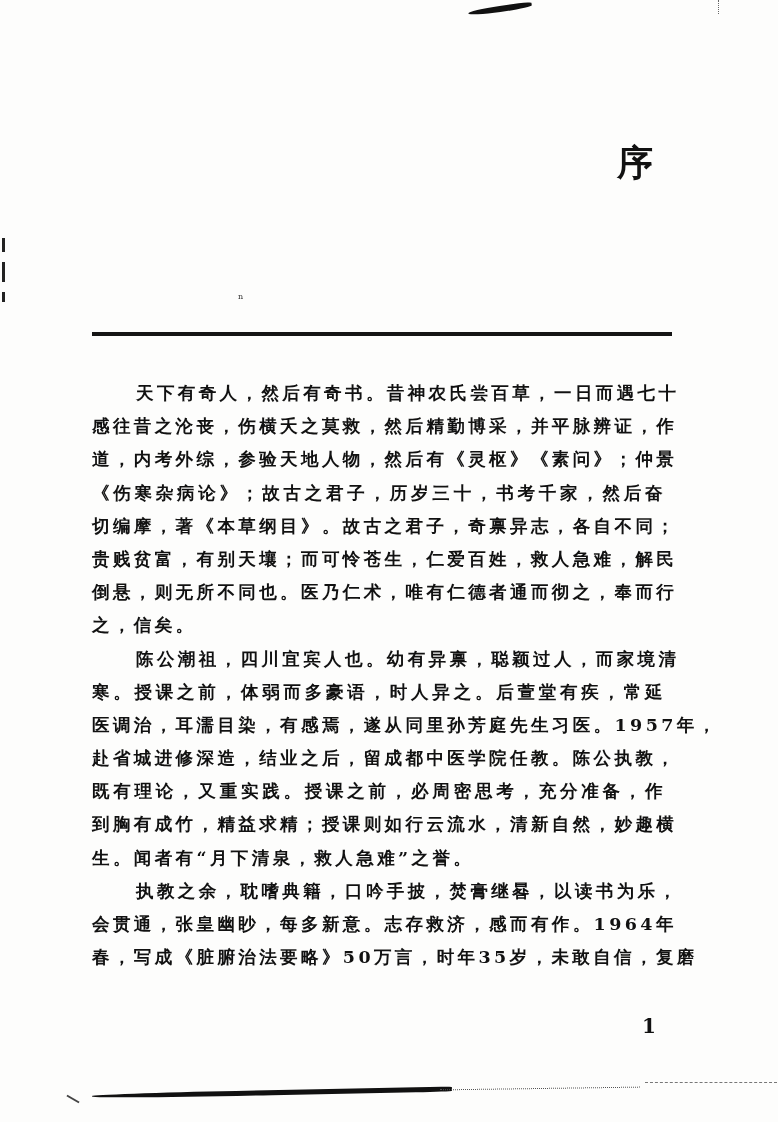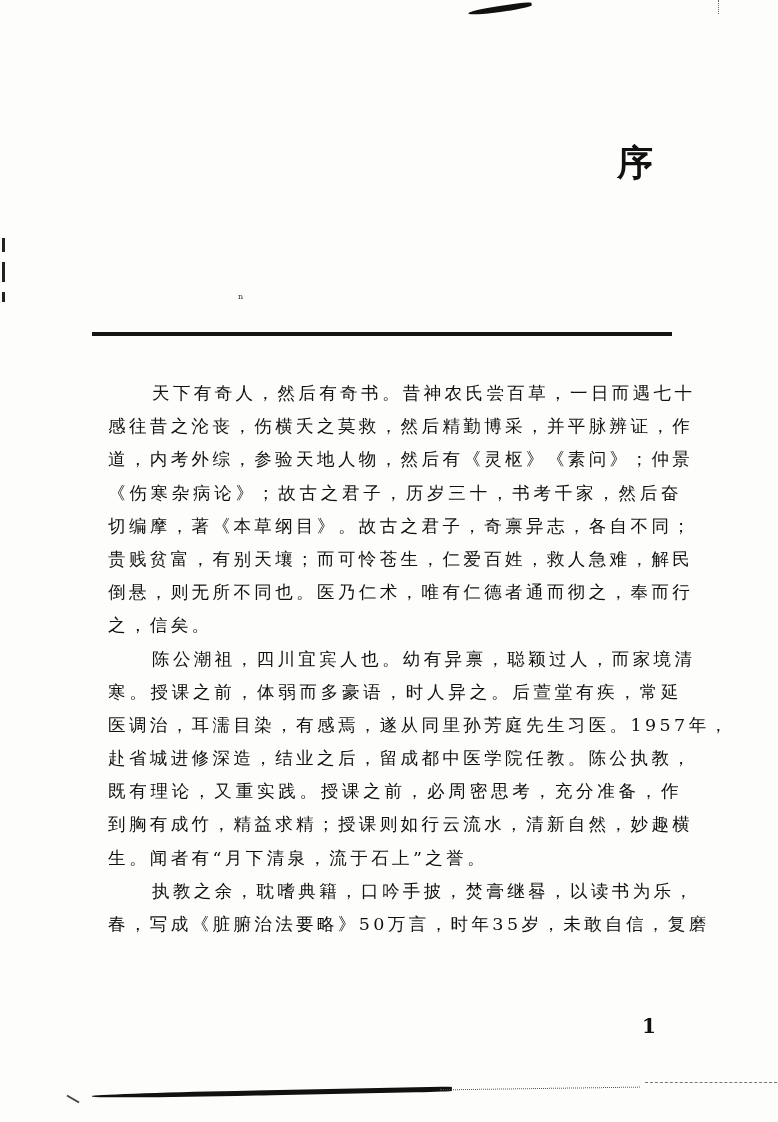--- a/index.html
+++ b/index.html
@@ -99,24 +99,23 @@
       background: #151515;
     }
 
     
     .body-text {
       position: absolute;
       left: 92px; top: 377px;
       width: 574px;
       font-size: 17.5px;
       line-height: 33.2px;
-      font-weight: normal;
+      font-weight: bold;
       letter-spacing: 3.4px;
       text-align: justify;
-      margin-left: 16px;
     }
     .line {
       display: block;
       white-space: nowrap;
       height: 33.2px;
       text-align-last: justify;
     }
     .line.last {
       text-align-last: left;
     }
@@ -158,23 +157,24 @@
     <span class="line">贵贱贫富，有别天壤；而可怜苍生，仁爱百姓，救人急难，解民</span>
     <span class="line">倒悬，则无所不同也。医乃仁术，唯有仁德者通而彻之，奉而行</span>
     <span class="line last">之，信矣。</span>
 
     <span class="line indent">陈公潮祖，四川宜宾人也。幼有异禀，聪颖过人，而家境清</span>
     <span class="line">寒。授课之前，体弱而多豪语，时人异之。后萱堂有疾，常延</span>
     <span class="line">医调治，耳濡目染，有感焉，遂从同里孙芳庭先生习医。1957年，</span>
     <span class="line">赴省城进修深造，结业之后，留成都中医学院任教。陈公执教，</span>
     <span class="line">既有理论，又重实践。授课之前，必周密思考，充分准备，作</span>
     <span class="line">到胸有成竹，精益求精；授课则如行云流水，清新自然，妙趣横</span>
-    <span class="line last">生。闻者有“月下清泉，流于石上”之誉。</span>
+    <span class="line last">生。闻者有“月下清泉，救人急难”之誉。</span>
 
     <span class="line indent">执教之余，耽嗜典籍，口吟手披，焚膏继晷，以读书为乐，</span>
+    <span class="line">会贯通，张皇幽眇，每多新意。志存救济，感而有作。1964年</span>
     <span class="line">春，写成《脏腑治法要略》50万言，时年35岁，未敢自信，复磨</span>
   </div>
 
   <div class="page-number">1</div>
 
   <div class="bottom-left-tick"></div>
   <div class="bottom-stroke"></div>
   <div class="bottom-stroke-tail"></div>
   <div class="bottom-right-line"></div>
 </div>

